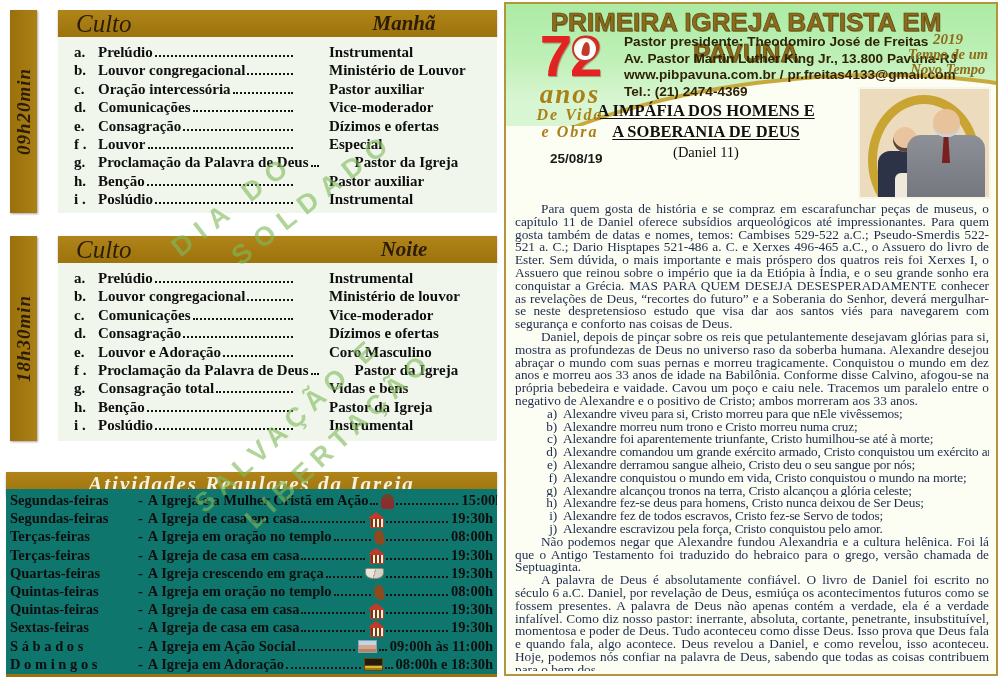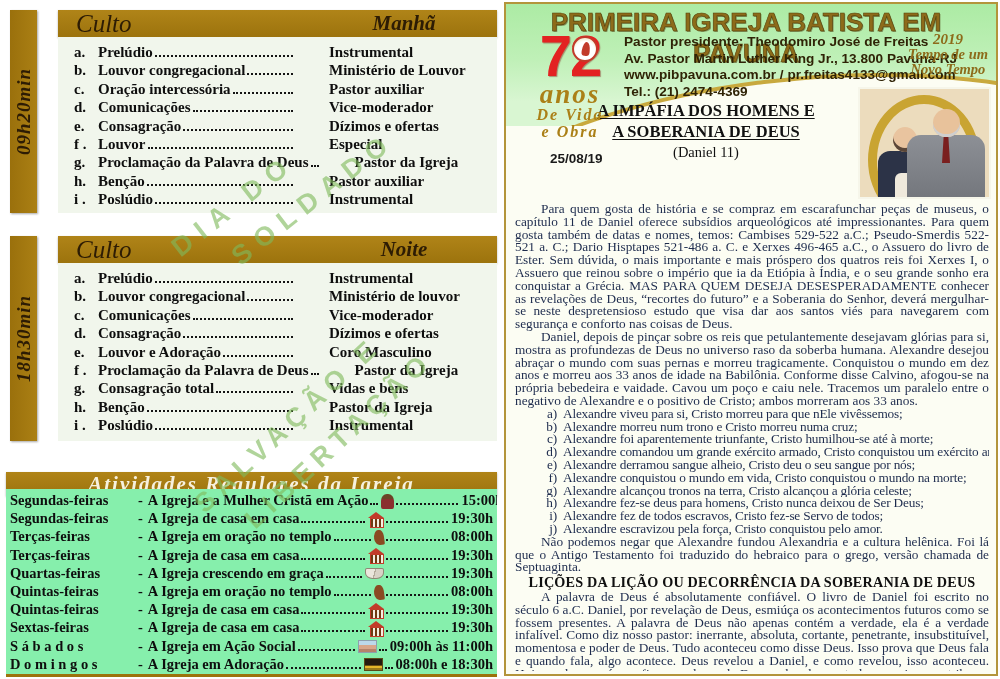--- a/index.html
+++ b/index.html
@@ -38,21 +38,21 @@
   #wm1 .wm2 { padding-left:42px; }
   #wm2 { left:120px; top:150px; transform:rotate(-43deg); font-size:27px; letter-spacing:7px; line-height:46px; }
   #wm2 .wm2 { padding-left:26px; }
 
   
   #sec-activities { position:absolute; left:6px; top:461px; width:491px; height:216px; }
   .a-head { height:24px; background:linear-gradient(180deg,#b08418,#9c730d);
             display:flex; align-items:center; justify-content:center;
             font-style:italic; font-weight:600; font-size:21px; letter-spacing:2px; color:#f7f1de;
             box-shadow:0 1px 2px rgba(0,0,0,.3);margin-top:11px; }
-  .a-rows { position:absolute; top:28px; bottom:0; left:0; right:0; background:#86efac;
+  .a-rows { position:absolute; top:28px; bottom:0; left:0; right:0; background:#0f766e;
             border-bottom:3px solid #9c720c; padding:3px 4px 2px 4px; overflow:hidden; }
   .a-row { display:flex; align-items:baseline; height:18.2px; font-weight:bold; font-size:14.5px; color:#0e0e0e; }
   .a-day { flex:0 0 126px; white-space:nowrap; }
   .a-dash { flex:0 0 auto; padding:0 5px 0 2px; }
   .a-activity { white-space:nowrap; }
   .a-tail { flex:0 0 62px; border-bottom:2px dotted #141414; margin:0 3px 4px 2px; }
   .a-row:nth-child(n+9) .a-tail { flex:0 0 8px; }
   .a-time { flex:0 0 auto; white-space:nowrap; }
 
   
@@ -511,18 +511,17 @@
             <span class="li-text">Alexandre fez de todos escravos, Cristo fez-se Servo de todos;</span>
           </div>
 
           <div class="list-row">
             <span class="li-letter">j)</span>
             <span class="li-text">Alexandre escravizou pela força, Cristo conquistou pelo amor.</span>
           </div>
 
       </div>
       <p>Não podemos negar que Alexandre fundou Alexandria e a cultura helênica. Foi lá que o Antigo Testamento foi traduzido do hebraico para o grego, versão chamada de Septuaginta.</p>
-      <div class="lesson-heading">LIÇÕES DA LIÇÃO OU DECORRÊNCIA DA SOBERANIA DE DEUS</div>
       <p>A palavra de Deus é absolutamente confiável. O livro de Daniel foi escrito no século 6 a.C. Daniel, por revelação de Deus, esmiúça os acontecimentos futuros como se fossem presentes. A palavra de Deus não apenas contém a verdade, ela é a verdade infalível. Como diz nosso pastor: inerrante, absoluta, cortante, penetrante, insubstituível, momentosa e poder de Deus. Tudo aconteceu como disse Deus. Isso prova que Deus fala e quando fala, algo acontece. Deus revelou a Daniel, e como revelou, isso aconteceu. Hoje, podemos nós confiar na palavra de Deus, sabendo que todas as coisas contribuem para o bem dos</p>
     </div>
   </div>
 
 </div>
 
 </body></html>

